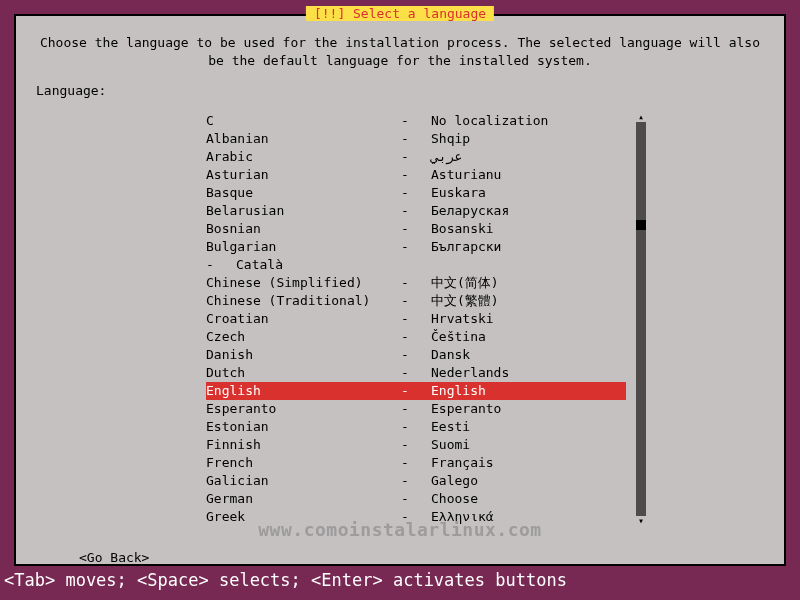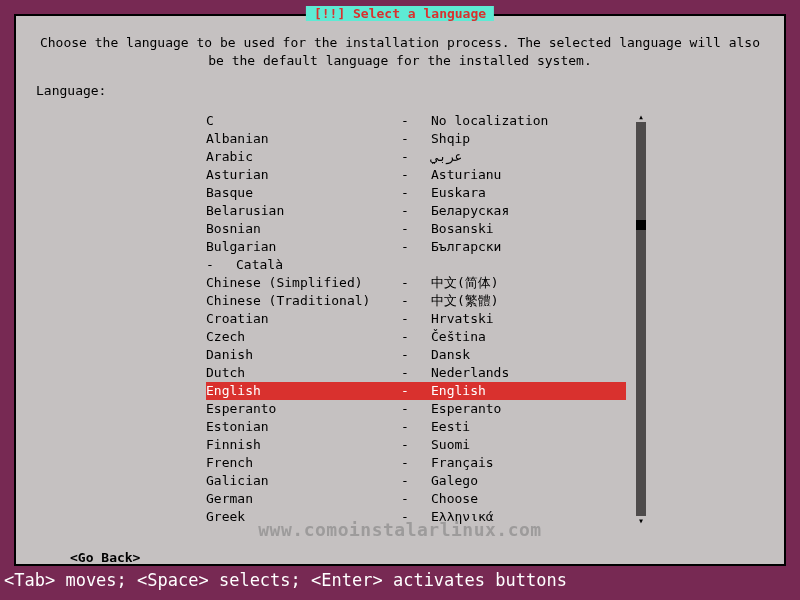--- a/index.html
+++ b/index.html
@@ -19,24 +19,24 @@
       right: 14px;
       bottom: 34px;
       background: #c5c1c1;
       border: 2px solid #000;
     }
     .dialog-title {
       position: absolute;
       top: -10px;
       left: 50%;
       transform: translateX(-50%);
-      background: #5eead4;
+      background: #fde047;
       color: #d9312e;
       padding: 0 8px;
-      font-weight: bold;
+      font-weight: normal;
     }
     .dialog-content {
       padding: 18px 20px 12px 20px;
       color: #000;
     }
     .prompt-text {
       line-height: 1.35;
       margin-bottom: 14px;
       text-align: center;
     }
@@ -86,23 +86,22 @@
     .scroll-mark {
       position: absolute;
       right: -20px;
       top: 108px;
       width: 10px;
       height: 10px;
       background: #000;
     }
     .go-back {
       margin-top: 24px;
-      margin-left: 34px;
+      margin-left: 43px;
       cursor: pointer;
-      font-weight: bold;
     }
     .bottom-hint {
       position: absolute;
       bottom: 10px;
       left: 4px;
       color: #fff;
       font-size: 17px;
     }
     .watermark {
       position: absolute;

